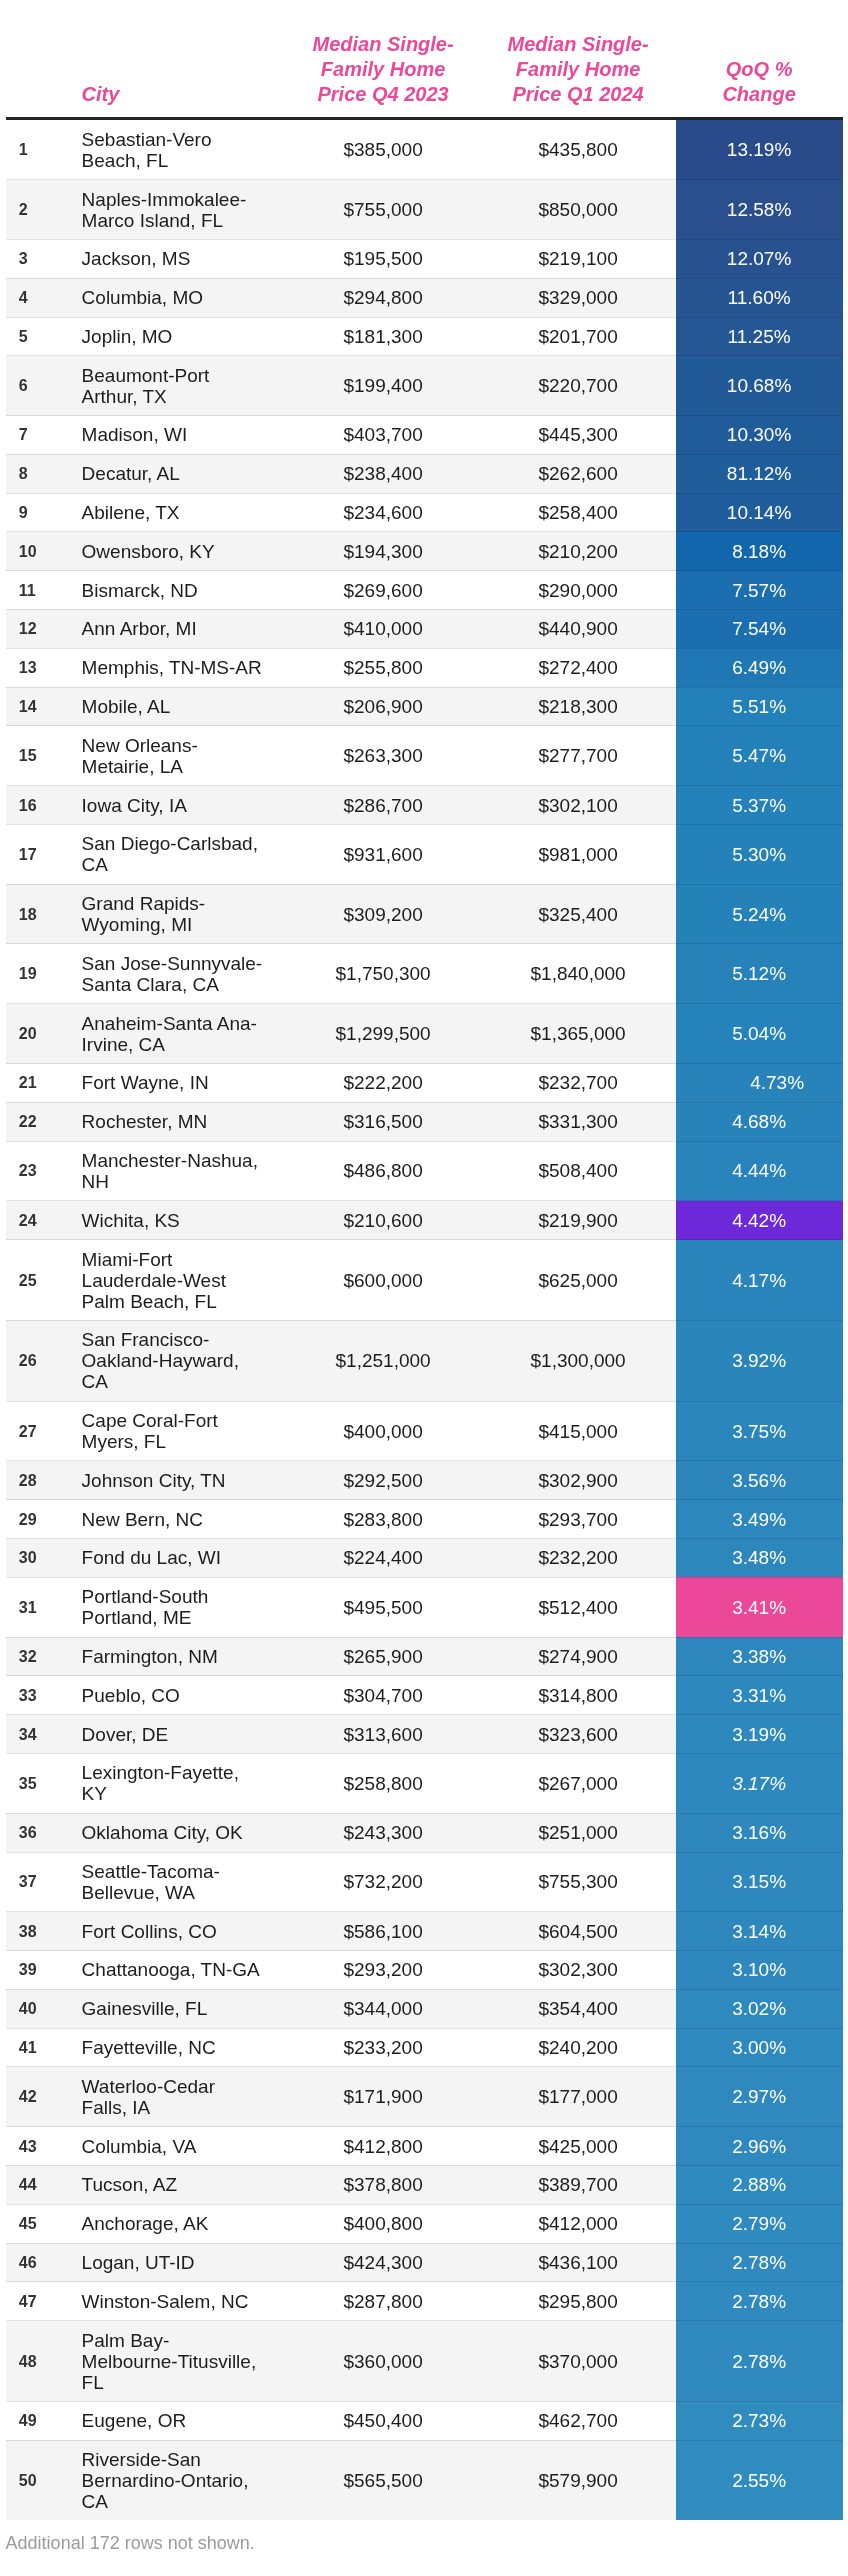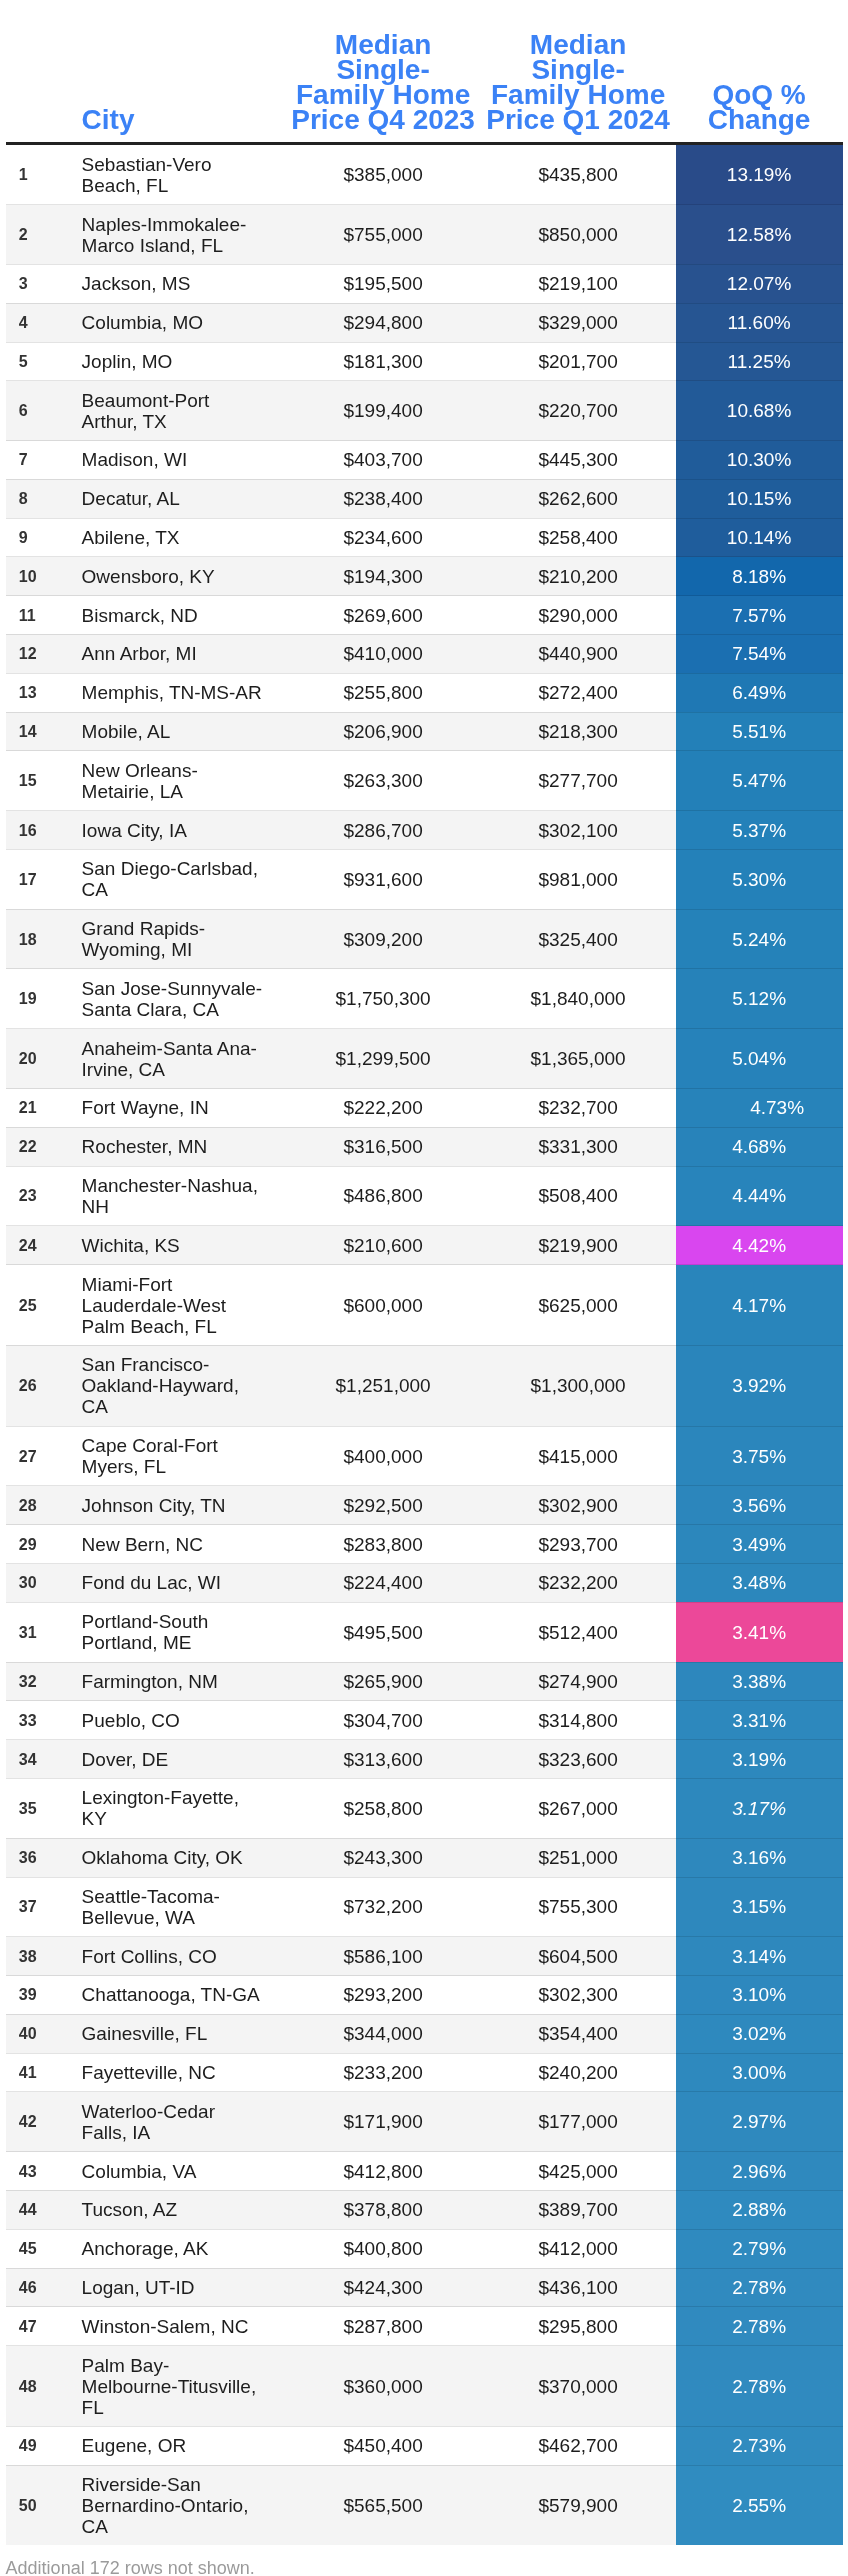--- a/index.html
+++ b/index.html
@@ -22,25 +22,26 @@
   col.c-rank { width: 76px; }
   col.c-city { width: 204px; }
   col.c-q4   { width: 195px; }
   col.c-q1   { width: 195px; }
   col.c-qoq  { width: 167px; }
 
   thead th {
     vertical-align: bottom;
     padding: 32px 0 10.4px 0;
     border-bottom: 3.5px solid var(--rule, #222222);
-    font-size: 28px;
+    font-size: 20px;
     line-height: 25px;
     font-weight: bold;
-    color: #3b82f6;
+    color: #ec4899;
     white-space: pre-line;
+    font-style: italic;
   }
   th.h-rank { text-align: left; }
   th.h-city { text-align: left; }
   th.h-num  { text-align: center; }
 
   tbody tr:nth-child(even) td { background: var(--alt-bg, #f4f4f4); }
   tbody tr:nth-child(odd)  td { background: #ffffff; }
 
   tbody td {
     vertical-align: middle;
@@ -154,21 +155,21 @@
           <td class="td-city">Madison, WI</td>
           <td class="td-num">$403,700</td>
           <td class="td-num">$445,300</td>
           <td class="td-qoq" style="background-color: rgb(32, 92, 154);">10.30%</td>
         </tr>
         <tr>
           <td class="td-rank">8</td>
           <td class="td-city">Decatur, AL</td>
           <td class="td-num">$238,400</td>
           <td class="td-num">$262,600</td>
-          <td class="td-qoq" style="background-color: rgb(31, 93, 155);">10.15%</td>
+          <td class="td-qoq" style="background-color: rgb(31, 93, 155);">81.12%</td>
         </tr>
         <tr>
           <td class="td-rank">9</td>
           <td class="td-city">Abilene, TX</td>
           <td class="td-num">$234,600</td>
           <td class="td-num">$258,400</td>
           <td class="td-qoq" style="background-color: rgb(31, 93, 156);">10.14%</td>
         </tr>
         <tr>
           <td class="td-rank">10</td>
@@ -266,21 +267,21 @@
           <td class="td-city">Manchester-Nashua, NH</td>
           <td class="td-num">$486,800</td>
           <td class="td-num">$508,400</td>
           <td class="td-qoq" style="background-color: rgb(40, 132, 187);">4.44%</td>
         </tr>
         <tr>
           <td class="td-rank">24</td>
           <td class="td-city">Wichita, KS</td>
           <td class="td-num">$210,600</td>
           <td class="td-num">$219,900</td>
-          <td class="td-qoq" style="background-color: #d946ef;">4.42%</td>
+          <td class="td-qoq" style="background-color: #6d28d9;">4.42%</td>
         </tr>
         <tr>
           <td class="td-rank">25</td>
           <td class="td-city">Miami-Fort Lauderdale-West Palm Beach, FL</td>
           <td class="td-num">$600,000</td>
           <td class="td-num">$625,000</td>
           <td class="td-qoq" style="background-color: rgb(41, 133, 187);">4.17%</td>
         </tr>
         <tr>
           <td class="td-rank">26</td>

